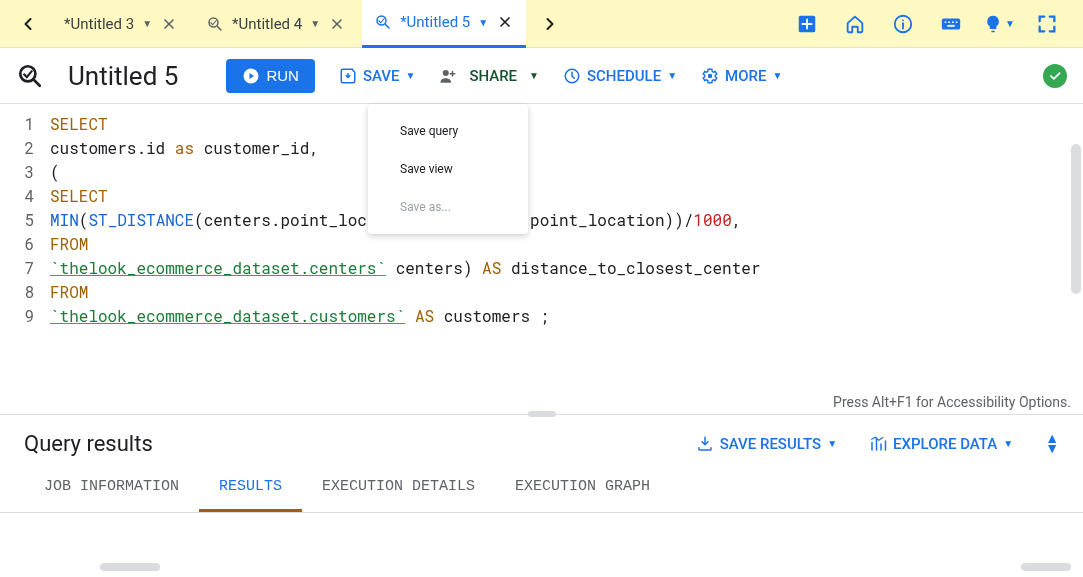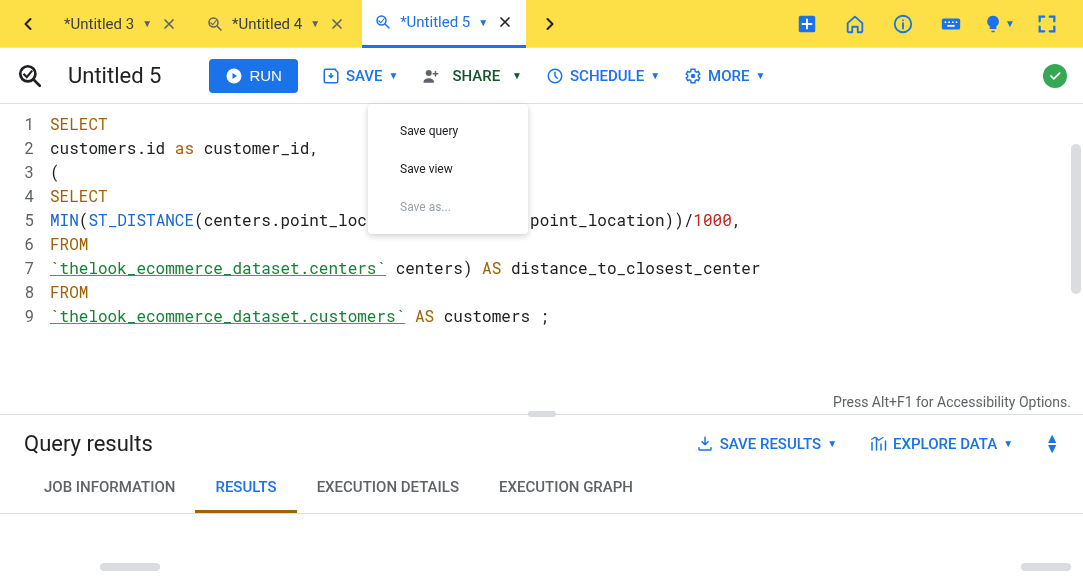--- a/index.html
+++ b/index.html
@@ -1,35 +1,35 @@
 <!DOCTYPE html>
 <html><head>
 <meta charset="utf-8">
 <style>
 * { box-sizing: border-box; margin: 0; padding: 0; }
 body { font-family: 'Google Sans', Roboto, Arial, sans-serif; font-size: 14px; color: #202124; background: #fff; width: 1083px; height: 577px; overflow: hidden; position: relative; }
 
 
-.tabbar { height: 48px; background: #fde047; display: flex; align-items: center; padding: 0 8px; border-bottom: 1px solid #e0e0e0; gap: 4px; }
+.tabbar { height: 48px; background: #fef9c3; display: flex; align-items: center; padding: 0 8px; border-bottom: 1px solid #e0e0e0; gap: 4px; }
 .nav-arrow { width: 40px; height: 40px; display: flex; align-items: center; justify-content: center; cursor: pointer; color: #202124; }
 .tab { display: flex; align-items: center; gap: 8px; padding: 0 12px; height: 48px; cursor: pointer; font-size: 15px; color: #3c4043; }
 .tab.active { background: #fff; color: #1a73e8; border-bottom: 3px solid #1a73e8; }
 .tab .tab-icon { width: 18px; height: 18px; display: flex; align-items: center; justify-content: center; }
 .tab .close { width: 18px; height: 18px; display: flex; align-items: center; justify-content: center; color: #5f6368; }
 .tab.active .close { color: #3c4043; }
 .tab .caret { font-size: 10px; color: #5f6368; }
 .tab.active .caret { color: #1a73e8; }
 .tabbar-right { margin-left: auto; display: flex; align-items: center; gap: 16px; padding-right: 12px; }
 .icon-btn { width: 32px; height: 32px; display: flex; align-items: center; justify-content: center; color: #1a73e8; cursor: pointer; }
 .icon-btn svg { width: 22px; height: 22px; }
 
 
 .toolbar { height: 56px; display: flex; align-items: center; padding: 0 16px; gap: 24px; border-bottom: 1px solid #e0e0e0; position: relative; }
 .query-icon { width: 28px; height: 28px; display: flex; align-items: center; justify-content: center; }
-.doc-title { font-size: 22px; font-weight: 400; flex: 0 0 auto; margin-right: 24px; }
+.doc-title { font-size: 26px; font-weight: 400; flex: 0 0 auto; margin-right: 24px; }
 .run-btn { background: #1a73e8; color: #fff; border: none; border-radius: 4px; padding: 8px 16px; font-size: 15px; font-weight: 500; display: flex; align-items: center; gap: 6px; cursor: pointer; }
 .run-btn .play-icon { width: 18px; height: 18px; }
 .tool-btn { display: flex; align-items: center; gap: 6px; color: #1a73e8; font-size: 15px; font-weight: 500; cursor: pointer; }
 .tool-btn.muted { color: #14532d; gap: 12px; }
 .tool-btn .icon { width: 18px; height: 18px; }
 .tool-btn .caret { font-size: 10px; }
 .status-ok { margin-left: auto; width: 24px; height: 24px; background: #34a853; border-radius: 50%; display: flex; align-items: center; justify-content: center; color: #fff; }
 
 
 .dropdown { position: absolute; top: 56px; left: 368px; background: #fff; box-shadow: 0 2px 6px rgba(0,0,0,0.2); border-radius: 4px; padding: 8px 0; min-width: 160px; z-index: 100; }
@@ -49,21 +49,21 @@
 .resize-handle { position: absolute; bottom: -3px; left: 50%; transform: translateX(-50%); width: 28px; height: 6px; background: #dadce0; border-radius: 3px; }
 .scroll-thumb { position: absolute; right: 2px; top: 40px; width: 10px; height: 150px; background: #dadce0; border-radius: 5px; }
 
 
 .results { border-top: 1px solid #dadce0; }
 .results-header { display: flex; align-items: center; padding: 16px 24px 8px; gap: 24px; }
 .results-title { font-size: 22px; font-weight: 400; flex: 0 0 auto; }
 .results-actions { margin-left: auto; display: flex; align-items: center; gap: 32px; }
 .expand-arrows { display: flex; flex-direction: column; color: #1a73e8; cursor: pointer; line-height: 0.7; font-size: 14px; }
 .results-tabs { display: flex; gap: 0px; padding: 0 24px; border-bottom: 1px solid #dadce0; }
-.rtab { padding: 14px 20px; font-size: 15px; font-weight: 500; color: #5f6368; cursor: pointer; }
+.rtab { padding: 14px 20px; font-size: 15px; font-weight: 500; color: #5f6368; cursor: pointer; font-family: Liberation Mono, monospace; }
 .rtab.active { color: #1a73e8; border-bottom: 3px solid #a16207; }
 .bottom-scroll { position: absolute; bottom: 4px; left: 0; right: 0; height: 10px; }
 .bottom-scroll-thumb { position: absolute; left: 100px; width: 60px; height: 8px; background: #dadce0; border-radius: 4px; }
 .bottom-scroll-thumb2 { position: absolute; right: 12px; width: 50px; height: 8px; background: #dadce0; border-radius: 4px; }
 </style>
 </head>
 <body>
 
 <div class="tabbar">
   <div class="nav-arrow">

